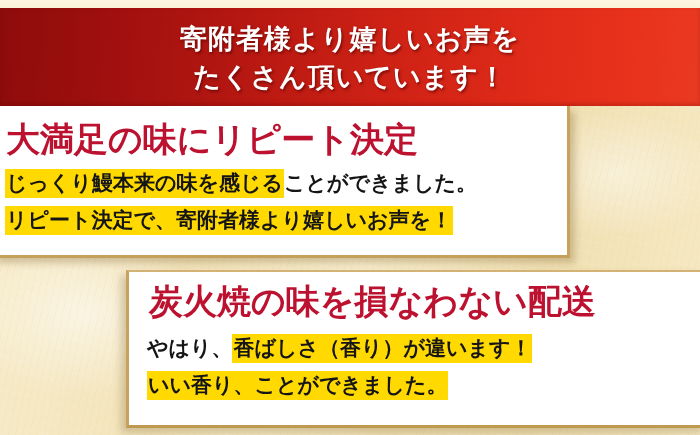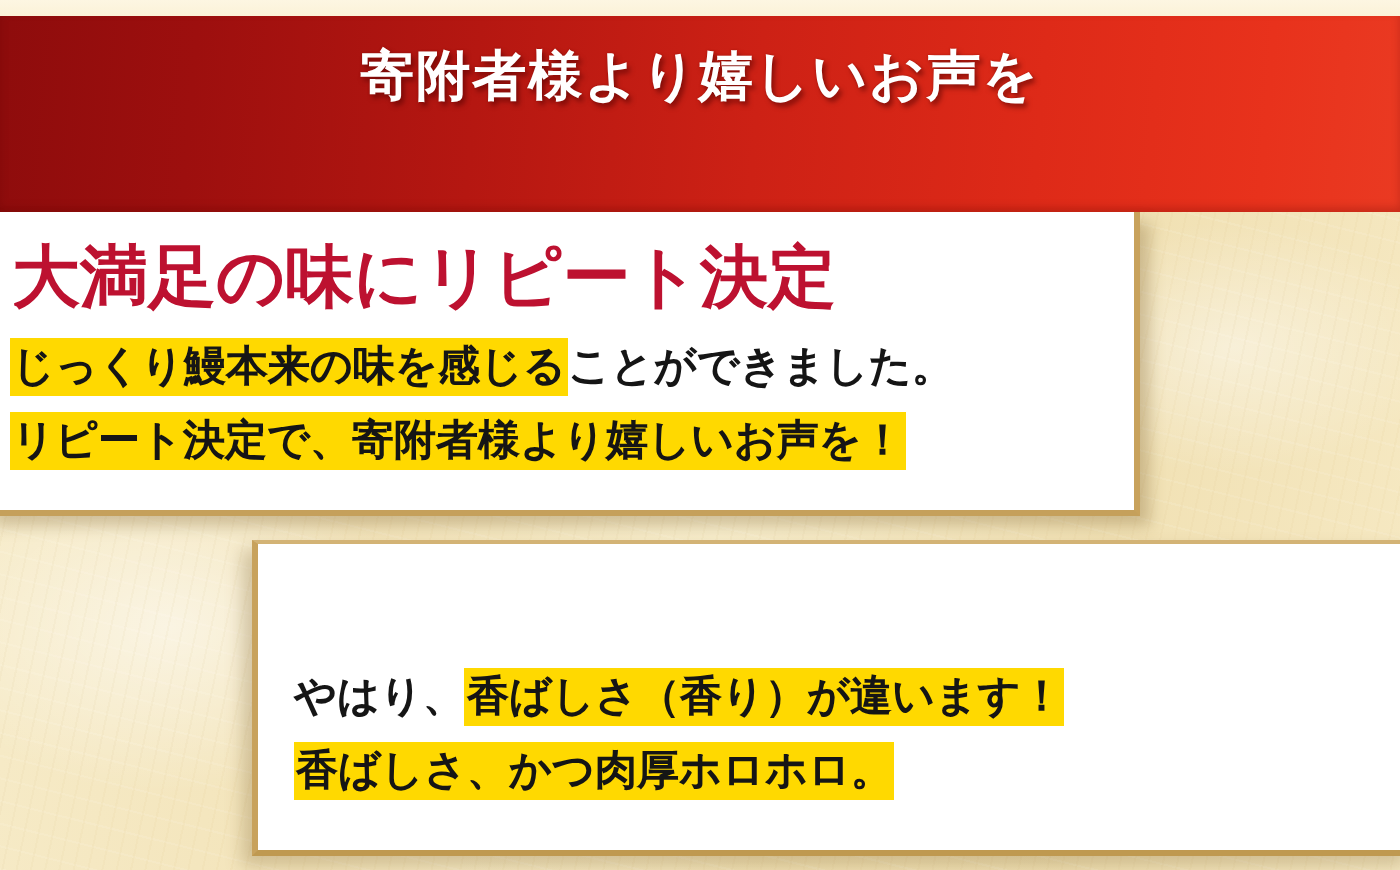--- a/index.html
+++ b/index.html
@@ -169,31 +169,33 @@
 <div id="banner">
 
   <div class="paper-base"></div>
   <div class="paper-fiber"></div>
 
   <div id="top-strip"></div>
 
   <div id="header-band">
     <div id="header-text">
       <span class="hline">寄附者様より嬉しいお声を</span>
+      <span class="hline">たくさん頂いています！</span>
     </div>
   </div>
 
   <div class="card" id="card-one">
     <div class="card-inner">
       <div class="headline">大満足の味にリピート決定</div>
       <div class="body-line line-a"><span class="mark">じっくり鰻本来の味を感じる</span><span class="plain">ことができました。</span></div>
       <div class="body-line line-b"><span class="mark">リピート決定で、寄附者様より嬉しいお声を！</span></div>
     </div>
   </div>
 
   <div class="card" id="card-two">
     <div class="card-inner">
+      <div class="headline">炭火焼の味を損なわない配送</div>
       <div class="body-line line-a"><span class="plain">やはり、</span><span class="mark">香ばしさ（香り）が違います！</span></div>
-      <div class="body-line line-b"><span class="mark">香ばしさ、かつ肉厚ホロホロ。</span></div>
+      <div class="body-line line-b"><span class="mark">いい香り、ことができました。</span></div>
     </div>
   </div>
 
 </div>
 
 </body></html>

